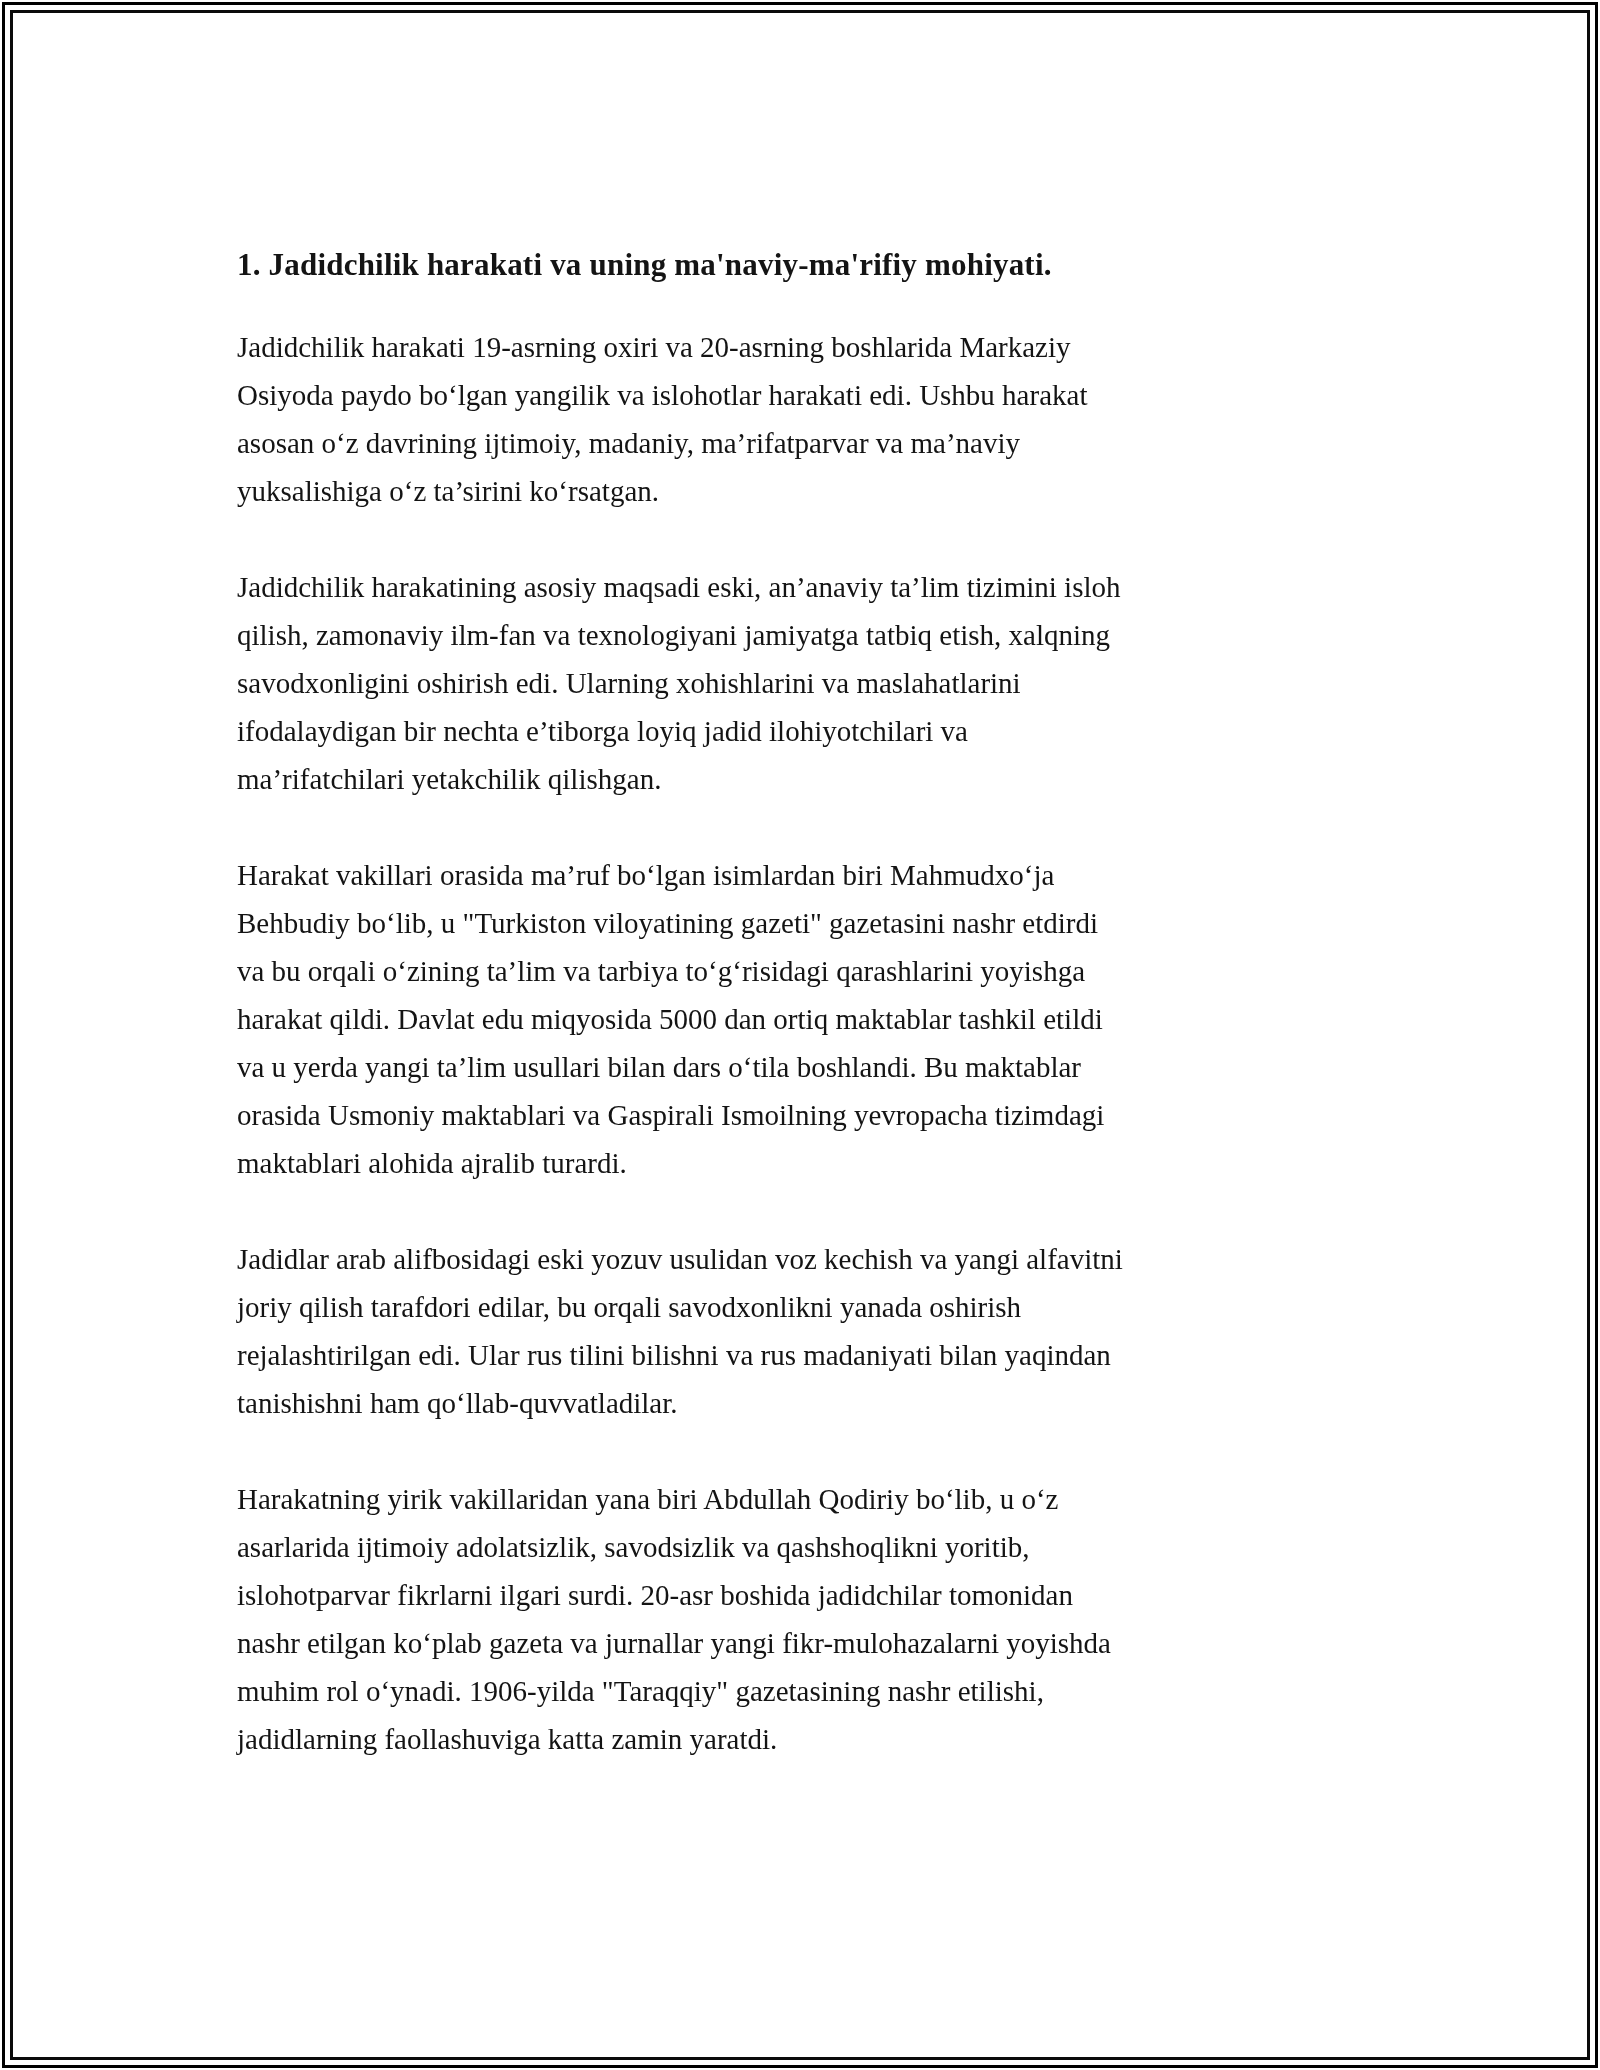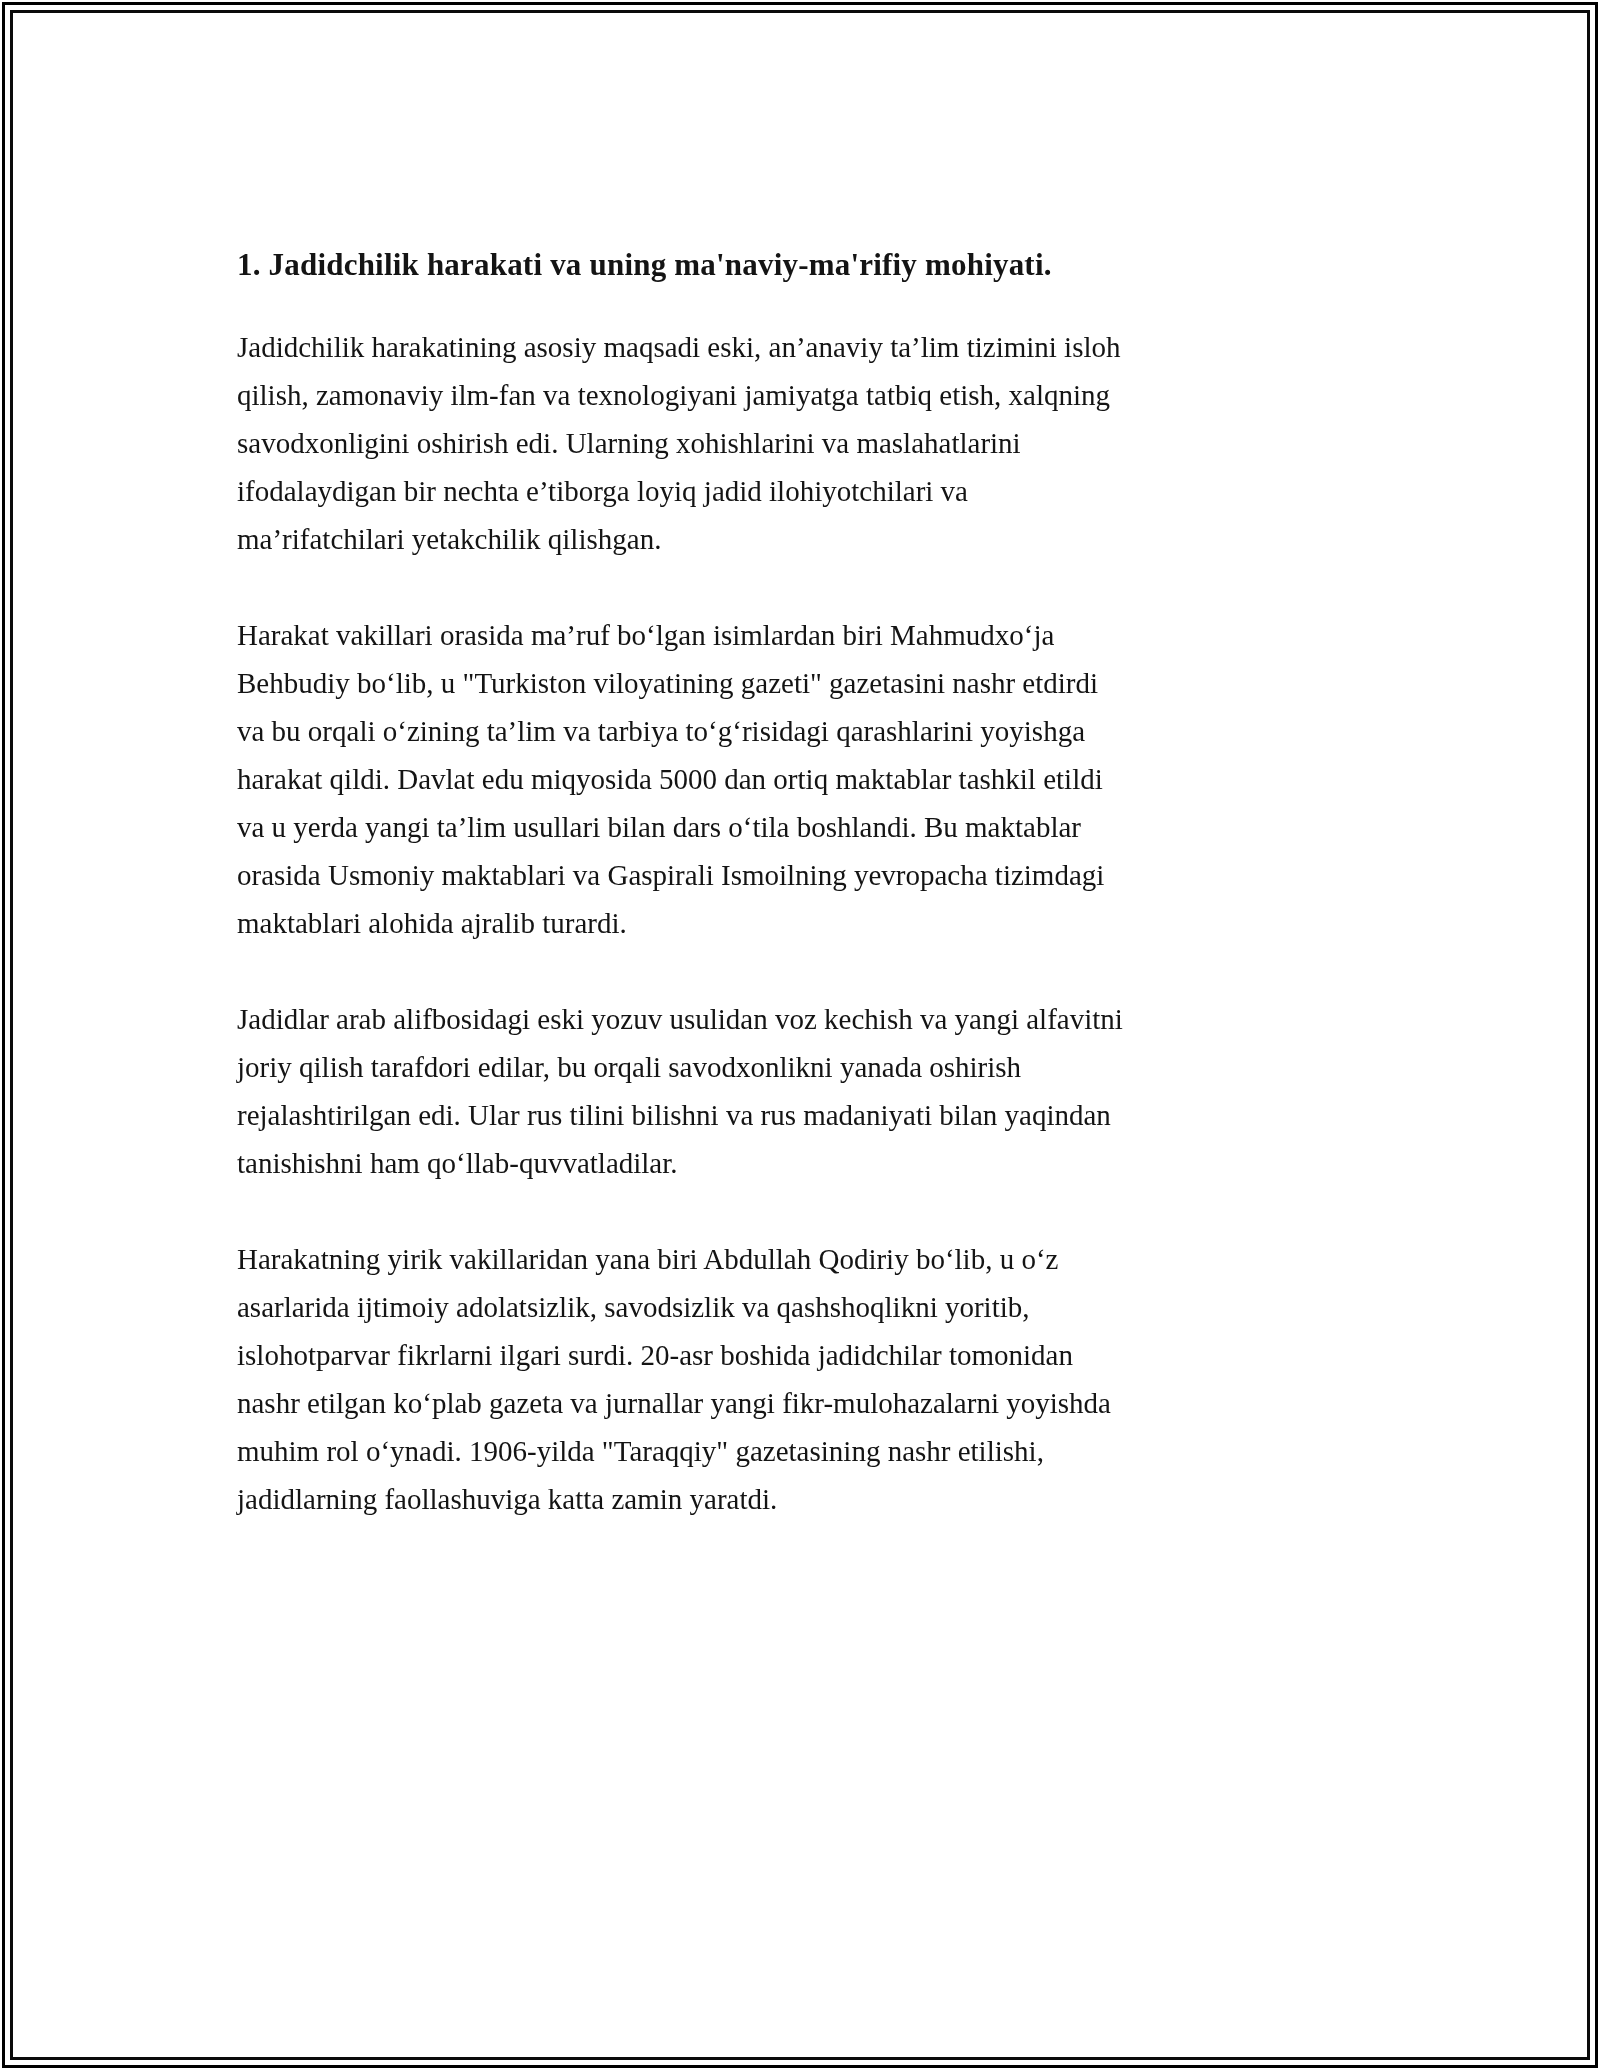--- a/index.html
+++ b/index.html
@@ -52,20 +52,24 @@
   }
 </style>
 </head>
 <body>
 
 <div class="frame-outer"></div>
 <div class="frame-inner"></div>
 
 <div class="content">
   <h1 class="doc-title">1. Jadidchilik harakati va uning ma'naviy-ma'rifiy mohiyati.</h1>
+  <p class="para">Jadidchilik harakati 19-asrning oxiri va 20-asrning boshlarida Markaziy
+Osiyoda paydo boʻlgan yangilik va islohotlar harakati edi. Ushbu harakat
+asosan oʻz davrining ijtimoiy, madaniy, ma’rifatparvar va ma’naviy
+yuksalishiga oʻz ta’sirini koʻrsatgan.</p>
   <p class="para">Jadidchilik harakatining asosiy maqsadi eski, an’anaviy ta’lim tizimini isloh
 qilish, zamonaviy ilm-fan va texnologiyani jamiyatga tatbiq etish, xalqning
 savodxonligini oshirish edi. Ularning xohishlarini va maslahatlarini
 ifodalaydigan bir nechta e’tiborga loyiq jadid ilohiyotchilari va
 ma’rifatchilari yetakchilik qilishgan.</p>
   <p class="para">Harakat vakillari orasida ma’ruf boʻlgan isimlardan biri Mahmudxoʻja
 Behbudiy boʻlib, u "Turkiston viloyatining gazeti" gazetasini nashr etdirdi
 va bu orqali oʻzining ta’lim va tarbiya toʻgʻrisidagi qarashlarini yoyishga
 harakat qildi. Davlat edu miqyosida 5000 dan ortiq maktablar tashkil etildi
 va u yerda yangi ta’lim usullari bilan dars oʻtila boshlandi. Bu maktablar

